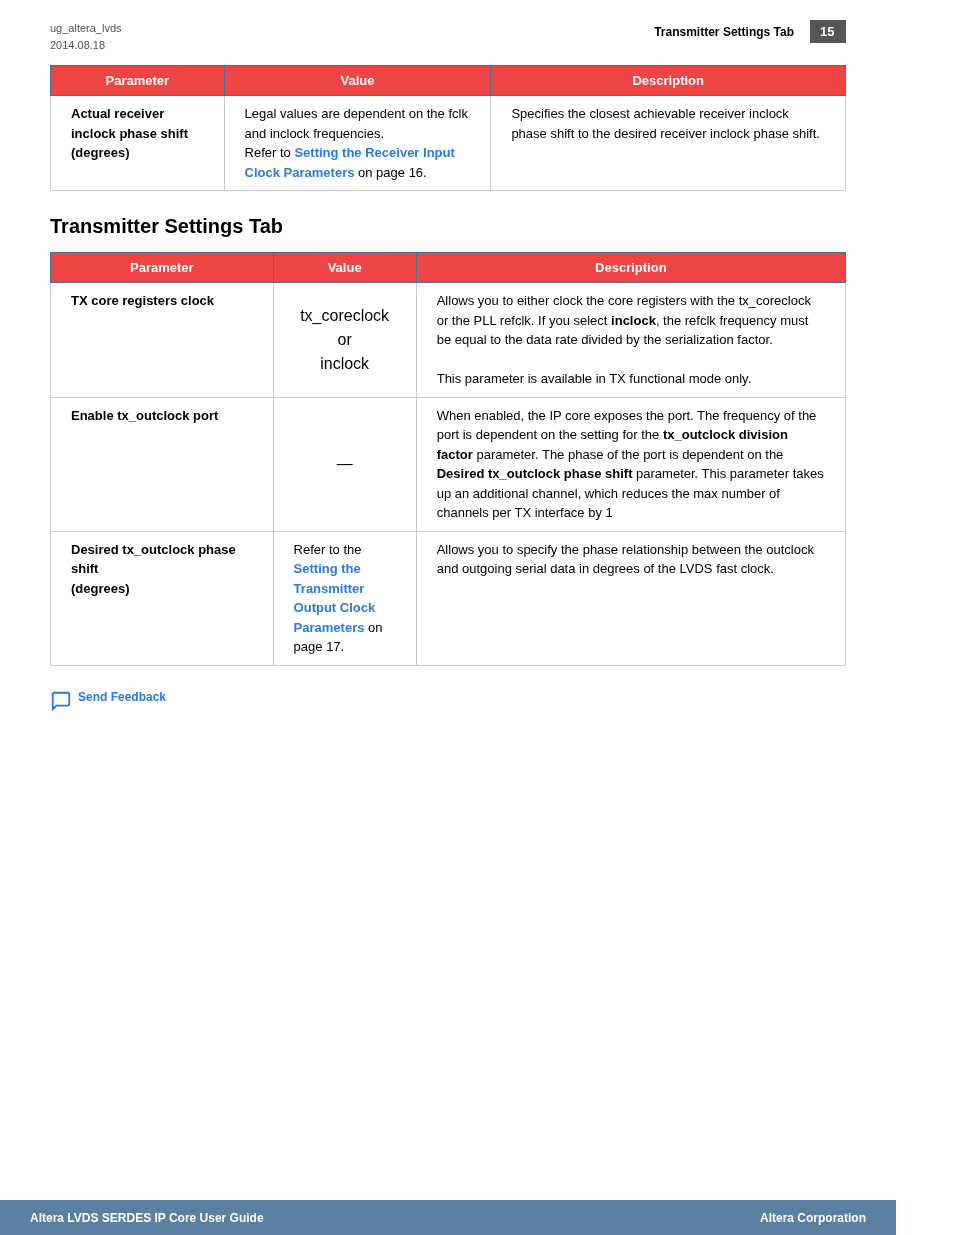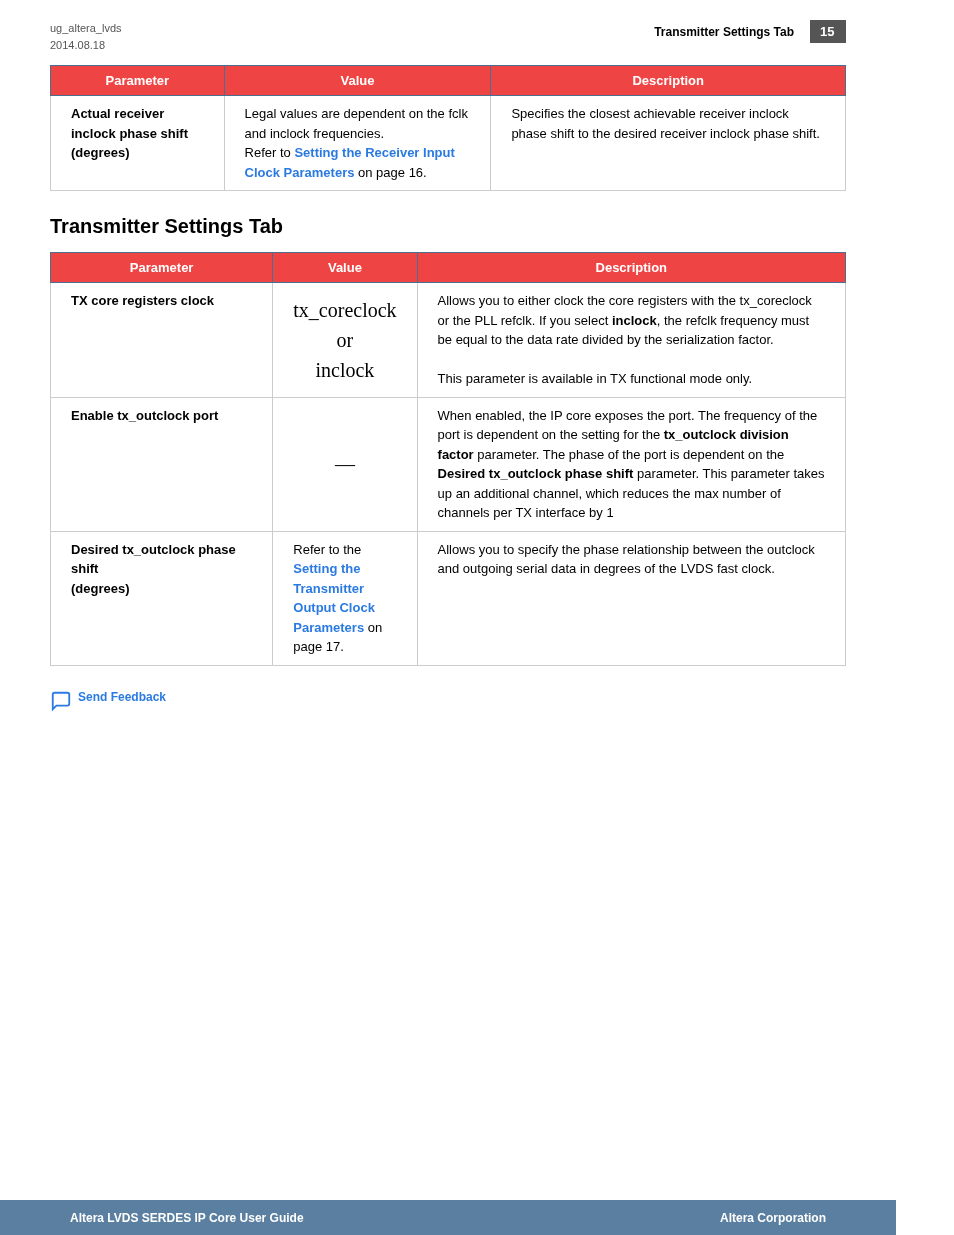--- a/index.html
+++ b/index.html
@@ -89,32 +89,31 @@
       font-size: 20px;
       font-weight: bold;
       margin-bottom: 14px;
       margin-top: 8px;
       color: #000;
     }
 
     
     .dash-cell {
       text-align: center;
-      font-size: 20px;
-      font-family: Liberation Serif, serif;
+      font-size: 16px;
     }
 
     
     .page-footer {
       position: absolute;
       bottom: 0;
       left: 0;
       right: 0;
       background: #5a7fa0;
-      padding: 10px 70px;
+      padding: 10px 30px;
       display: flex;
       justify-content: space-between;
       align-items: center;
     }
     .footer-left a {
       color: #fff;
       text-decoration: none;
       font-size: 12px;
       font-weight: bold;
     }

